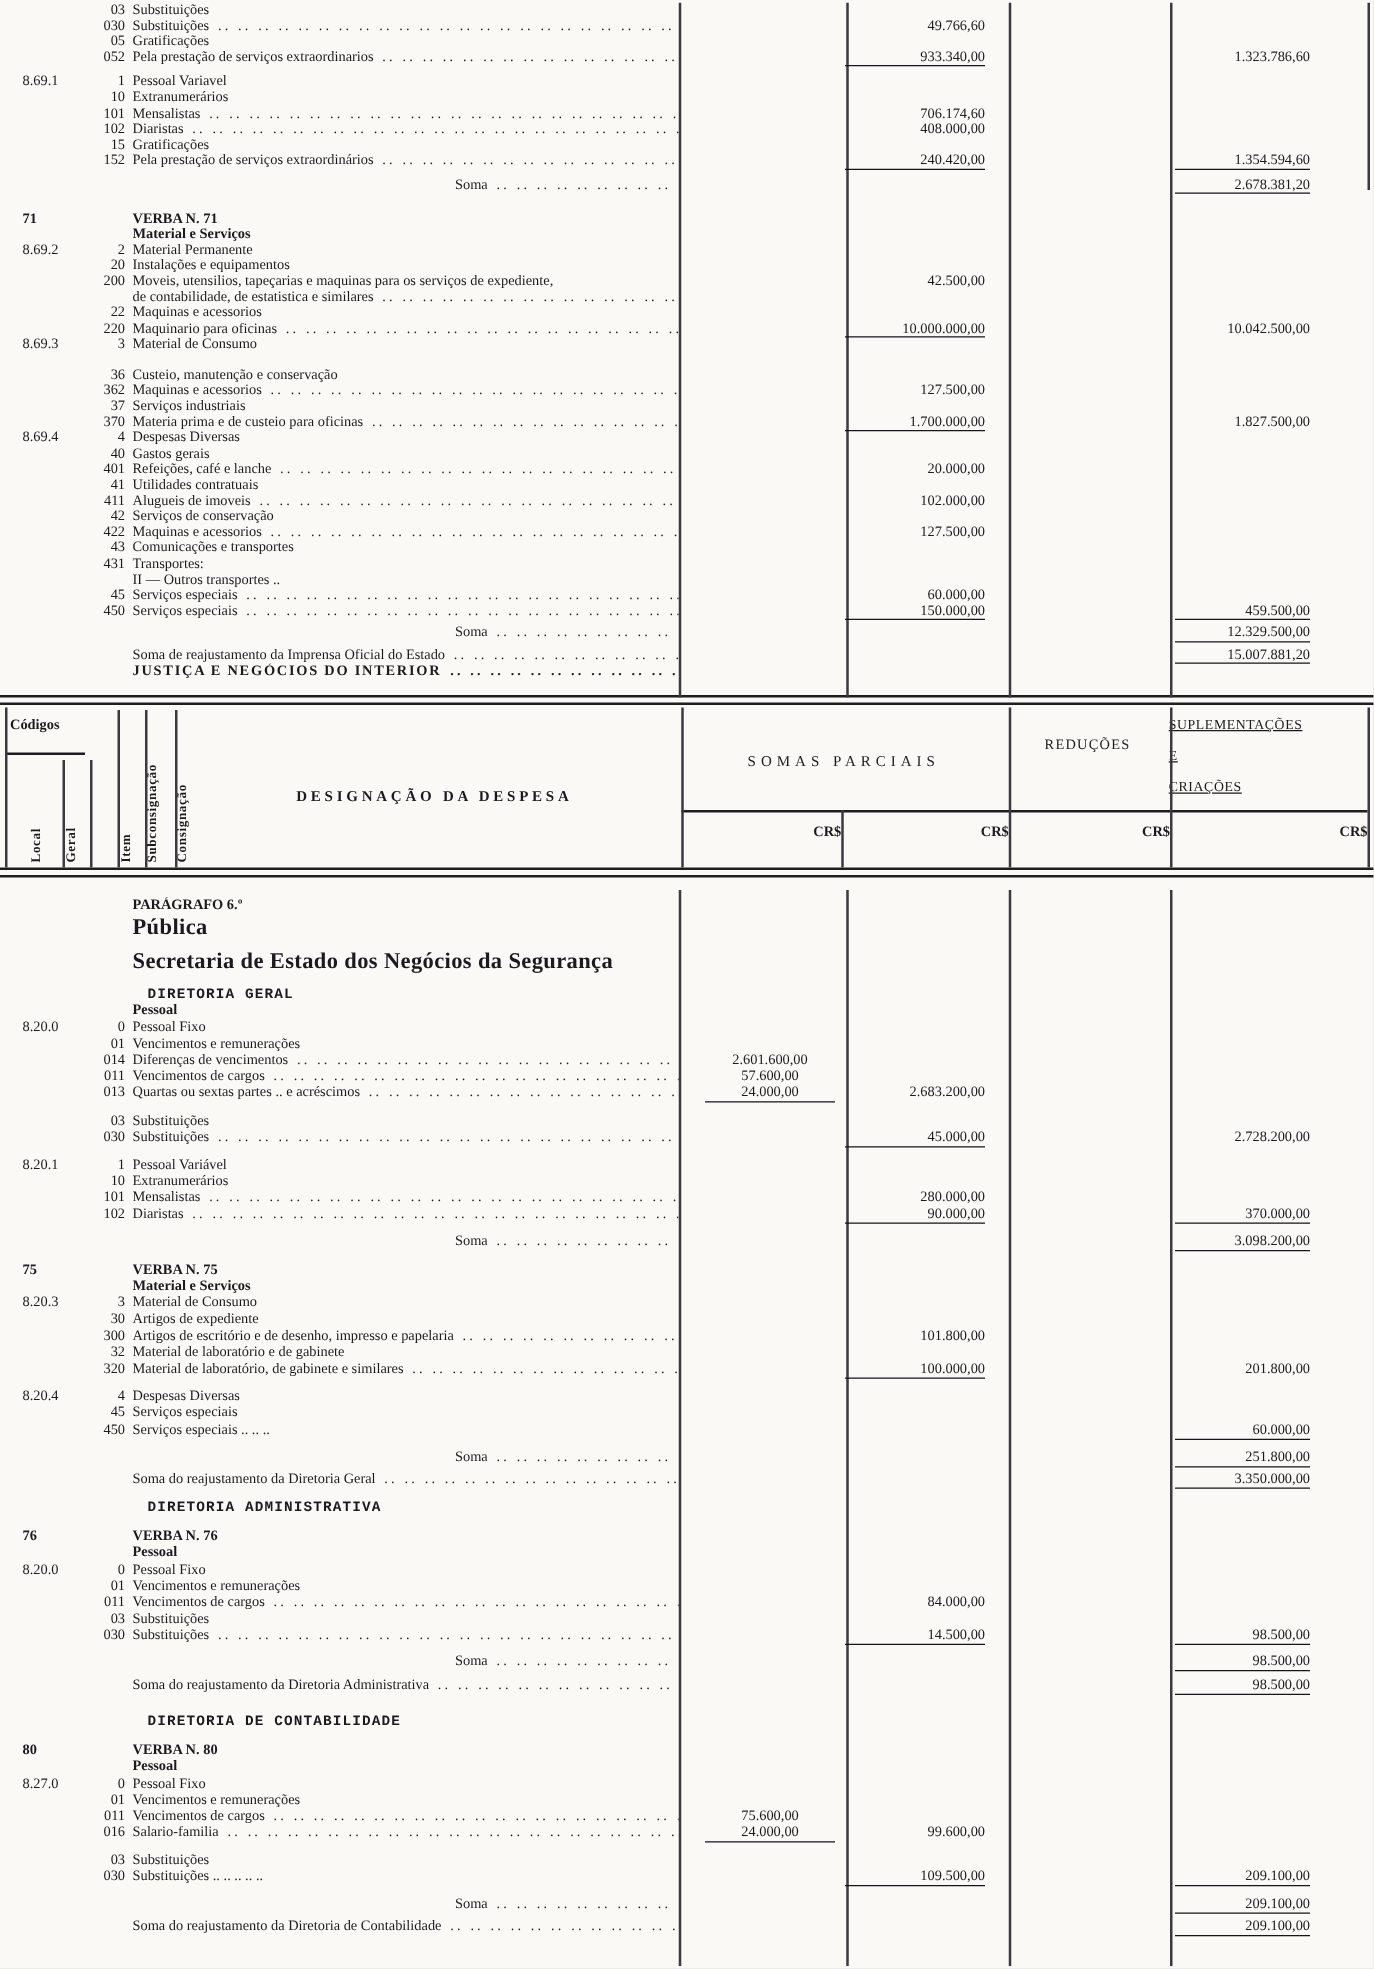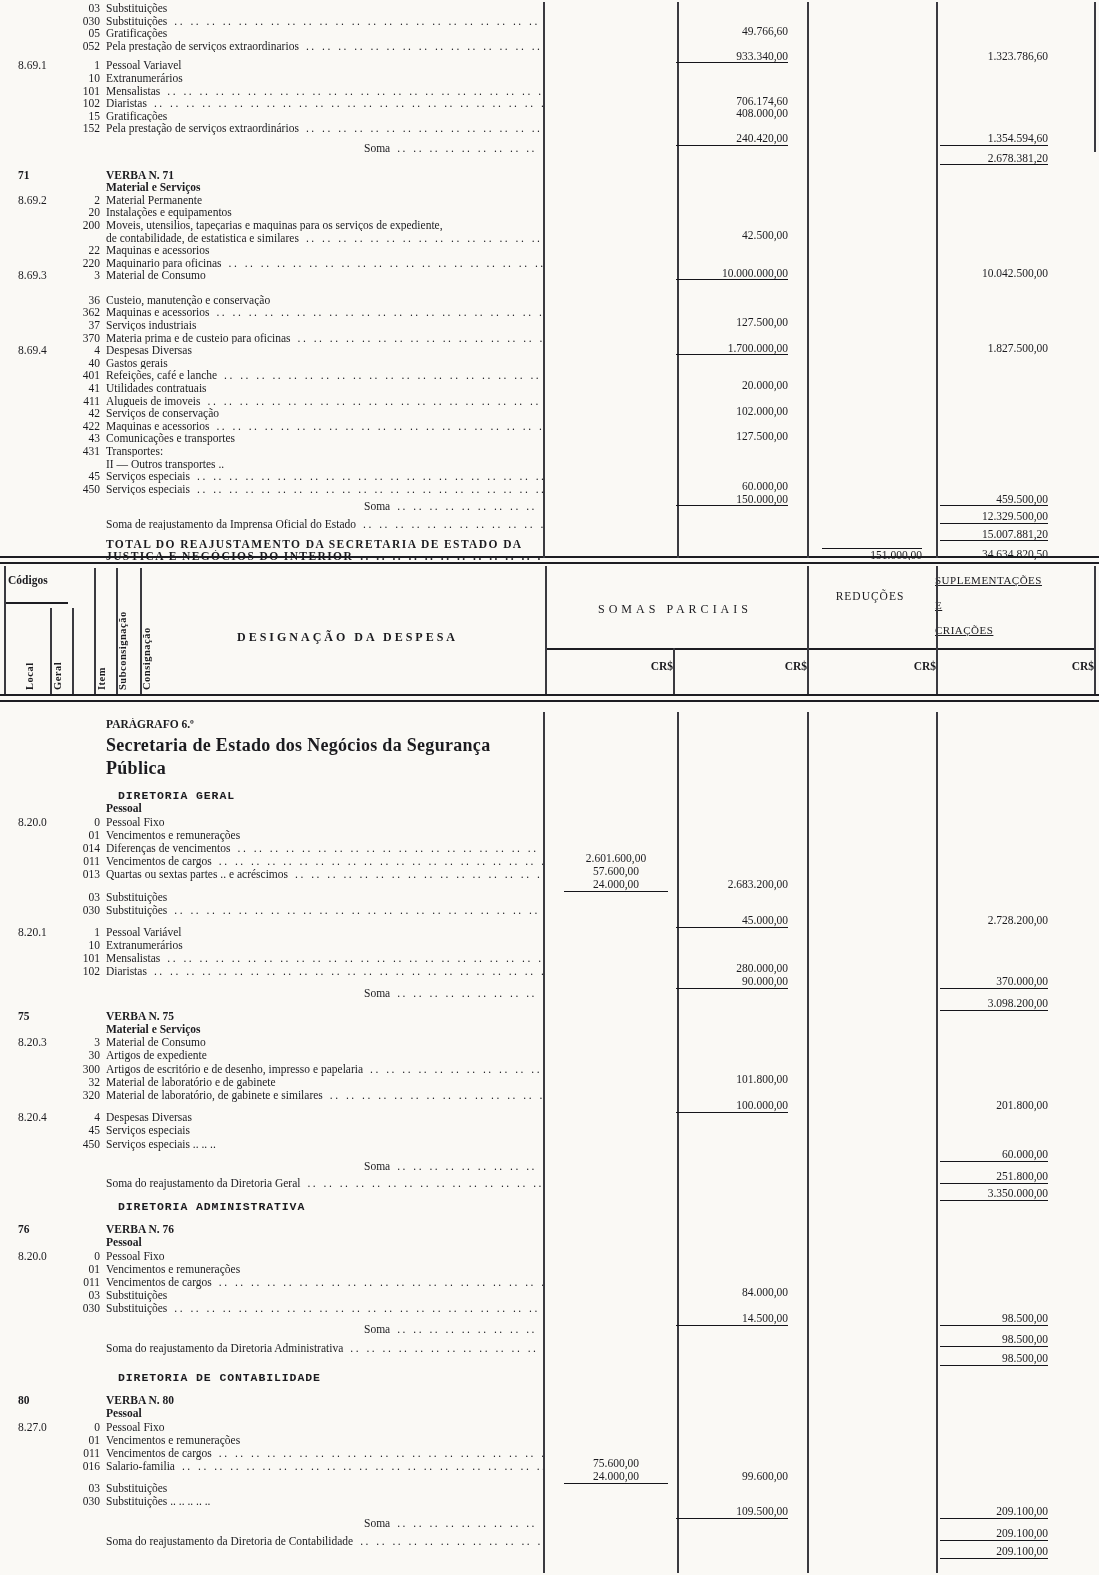--- a/index.html
+++ b/index.html
@@ -18,21 +18,21 @@
   .row.big{height:23px;}
   .row.big .d{font-weight:bold;font-size:18px;line-height:21px;letter-spacing:.3px;}
   .row.b .d,.row.b .c,.row.b .s{font-weight:bold;}
   .row.ls1 .d{letter-spacing:1.4px;}
   .row.dir .d{letter-spacing:.9px;padding-left:12px;font-family:Liberation Mono, monospace;}
   .c{position:absolute;left:18px;width:62px;}
   .s{position:absolute;left:28px;width:72px;text-align:right;}
   .d{position:absolute;left:106px;width:437px;box-sizing:border-box;display:flex;overflow:hidden;white-space:nowrap;}
   .row.soma .d{padding-left:258px;}
   .lead{flex:1;overflow:hidden;margin-left:7px;letter-spacing:2.5px;}
-  .v{position:absolute;top:0;text-align:right;height:12.4px;margin-top:10px;}
+  .v{position:absolute;top:0;text-align:right;height:12.4px;}
   .secB .v{height:13px;}
   .v1{left:564px;width:104px;text-align:center;}
   .v2{left:676px;width:112px;}
   .v3{left:822px;width:100px;}
   .v4{left:940px;width:108px;}
   .us{border-bottom:1.4px solid #15151a;}
   .ud{border-bottom:4px double #15151a;}
   .ut{border-top:1.4px solid #15151a;}
   .vl{position:absolute;width:1.5px;background:#3a3a40;z-index:1;}
   .hl{position:absolute;height:1.5px;background:#1d1d22;}
@@ -315,27 +315,20 @@
         </span>
         <span class="v v4 us">12.329.500,00</span>
       </div>
       <div class="row" style="margin-top: 5px;">
         <span class="d">
           <span class="txt">Soma de reajustamento da Imprensa Oficial do Estado</span>
           <span class="lead"> .. .. .. .. .. .. .. .. .. .. .. .. .. .. .. .. .. .. .. .. .. .. .. .. .. .. .. .. .. .. .. .. .. .. .. .. .. .. .. .. .. .. .. .. .. .. .. .. .. .. .. .. .. .. .. .. .. .. .. .. .. .. .. .. .. .. .. .. .. ..</span>
         </span>
         <span class="v v4 us">15.007.881,20</span>
       </div>
-      <div class="row b ls1" style="margin-top: 7px;">
-        <span class="d">
-          <span class="txt">TOTAL DO REAJUSTAMENTO DA SECRETARIA DE ESTADO DA</span>
-        </span>
-        <span class="v v3 ud ut">151.000,00</span>
-        <span class="v v4 ud">34.634.820,50</span>
-      </div>
       <div class="row b ls1">
         <span class="d">
           <span class="txt">JUSTIÇA E NEGÓCIOS DO INTERIOR</span>
           <span class="lead"> .. .. .. .. .. .. .. .. .. .. .. .. .. .. .. .. .. .. .. .. .. .. .. .. .. .. .. .. .. .. .. .. .. .. .. .. .. .. .. .. .. .. .. .. .. .. .. .. .. .. .. .. .. .. .. .. .. .. .. .. .. .. .. .. .. .. .. .. .. ..</span>
         </span>
       </div>
     </div>
 
   <div class="band">
     <div class="hl hl2" style="left:0;top:0;width:1099px;"></div>
@@ -383,28 +376,28 @@
   <div class="sec secB" id="secB">
     <div class="vl" style="left:543px;top:0;height:861px;"></div>
     <div class="vl" style="left:677px;top:0;height:861px;"></div>
     <div class="vl" style="left:807px;top:0;height:861px;"></div>
     <div class="vl" style="left:936px;top:0;height:861px;"></div>
   <div class="row b" style="margin-top: 6px; text-align: right;">
         <span class="d">
           <span class="txt">PARÁGRAFO 6.º</span>
         </span>
       </div>
+      <div class="row big">
+        <span class="d">
+          <span class="txt">Pública</span>
+        </span>
+      </div>
       <div class="row big" style="margin-top: 4px;">
         <span class="d">
           <span class="txt">Secretaria de Estado dos Negócios da Segurança</span>
-        </span>
-      </div>
-      <div class="row big">
-        <span class="d">
-          <span class="txt">Pública</span>
         </span>
       </div>
       <div class="row b dir" style="margin-top: 8px;">
         <span class="d">
           <span class="txt">DIRETORIA GERAL</span>
         </span>
       </div>
       <div class="row b">
         <span class="d">
           <span class="txt">Pessoal</span>

